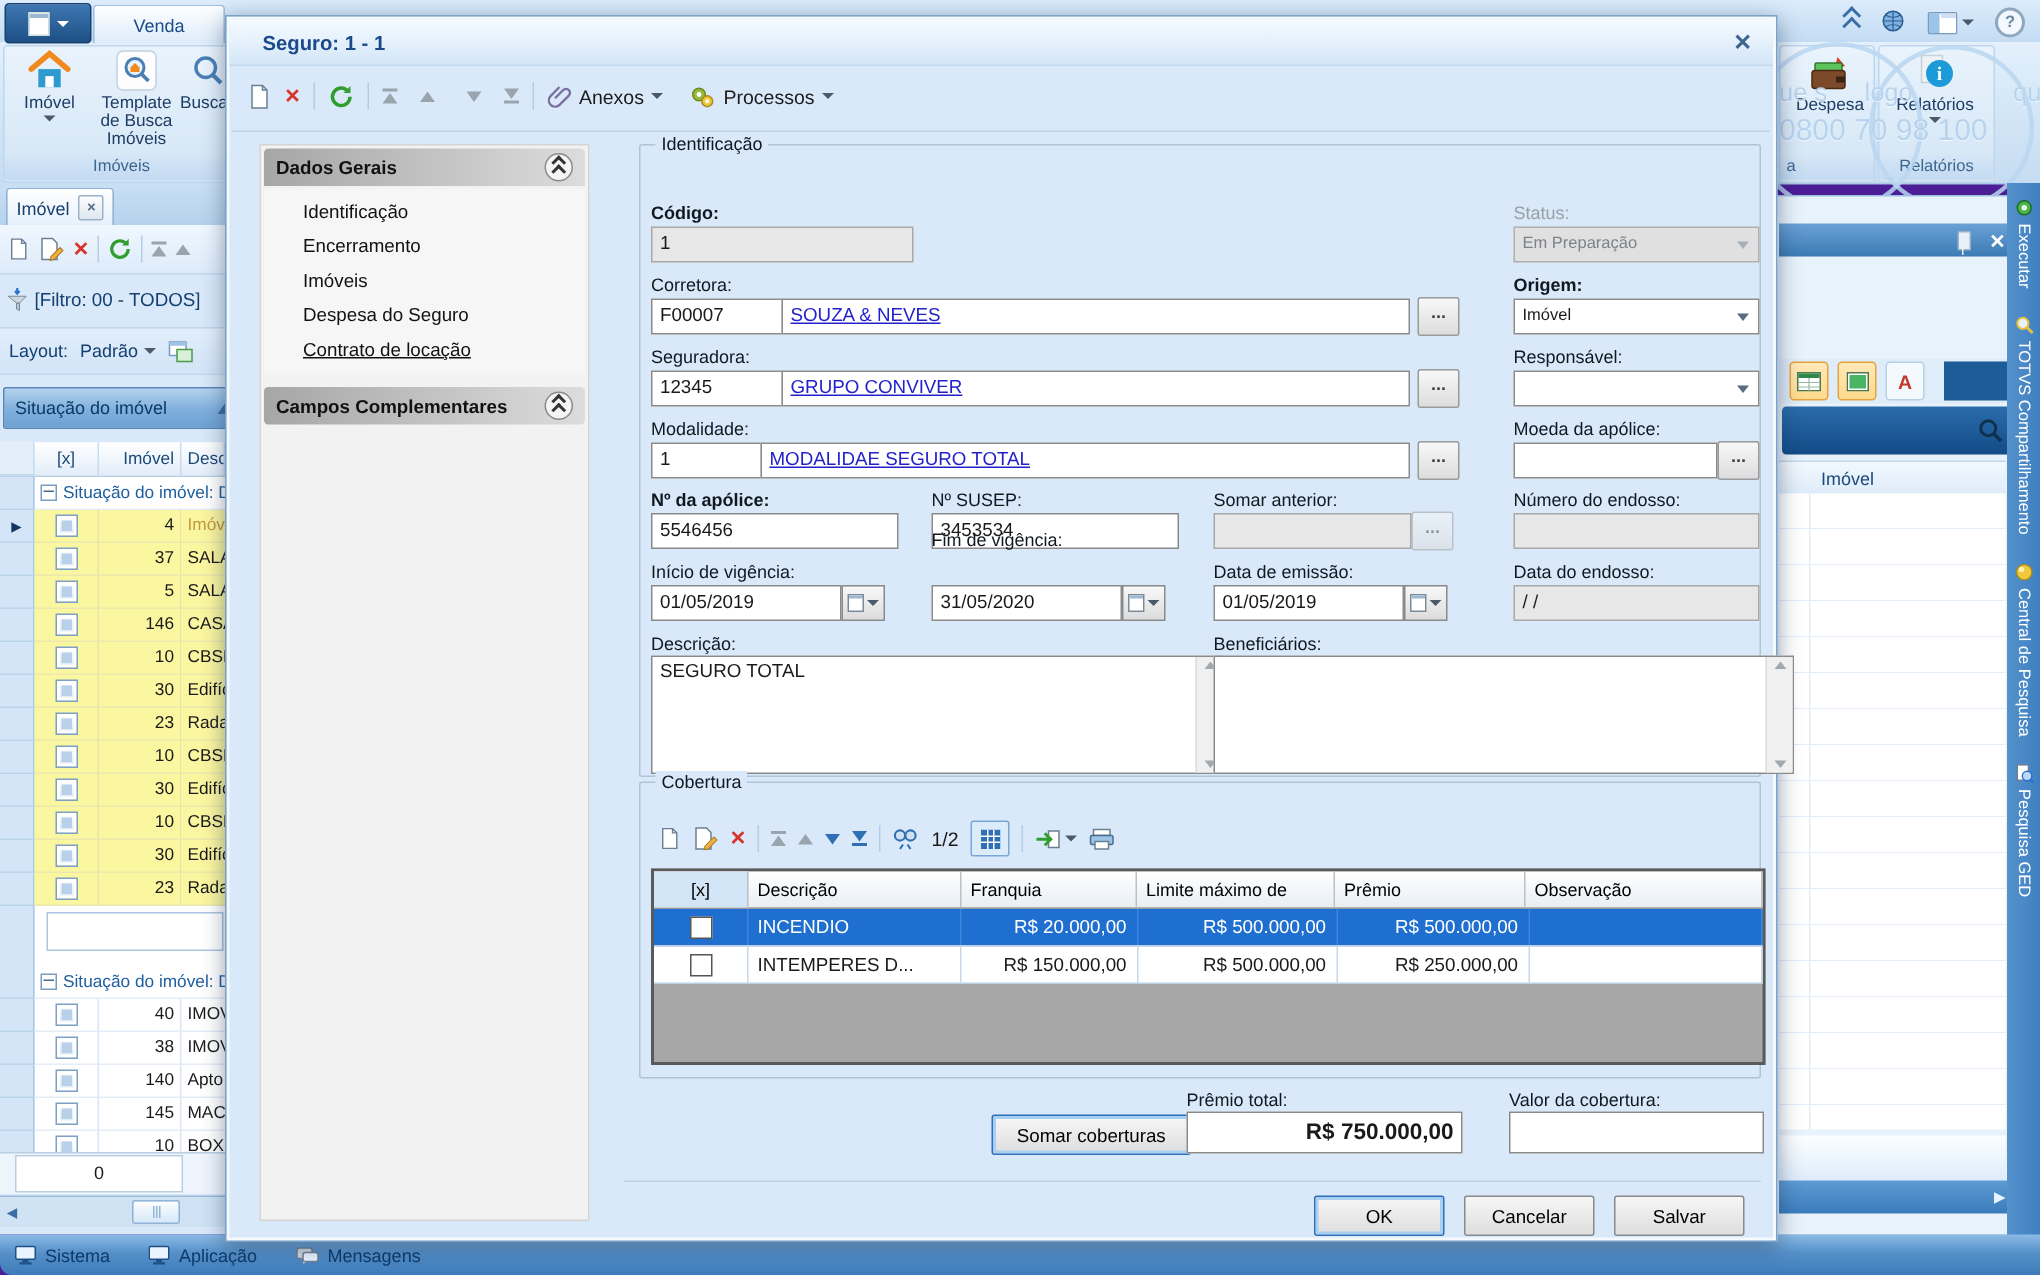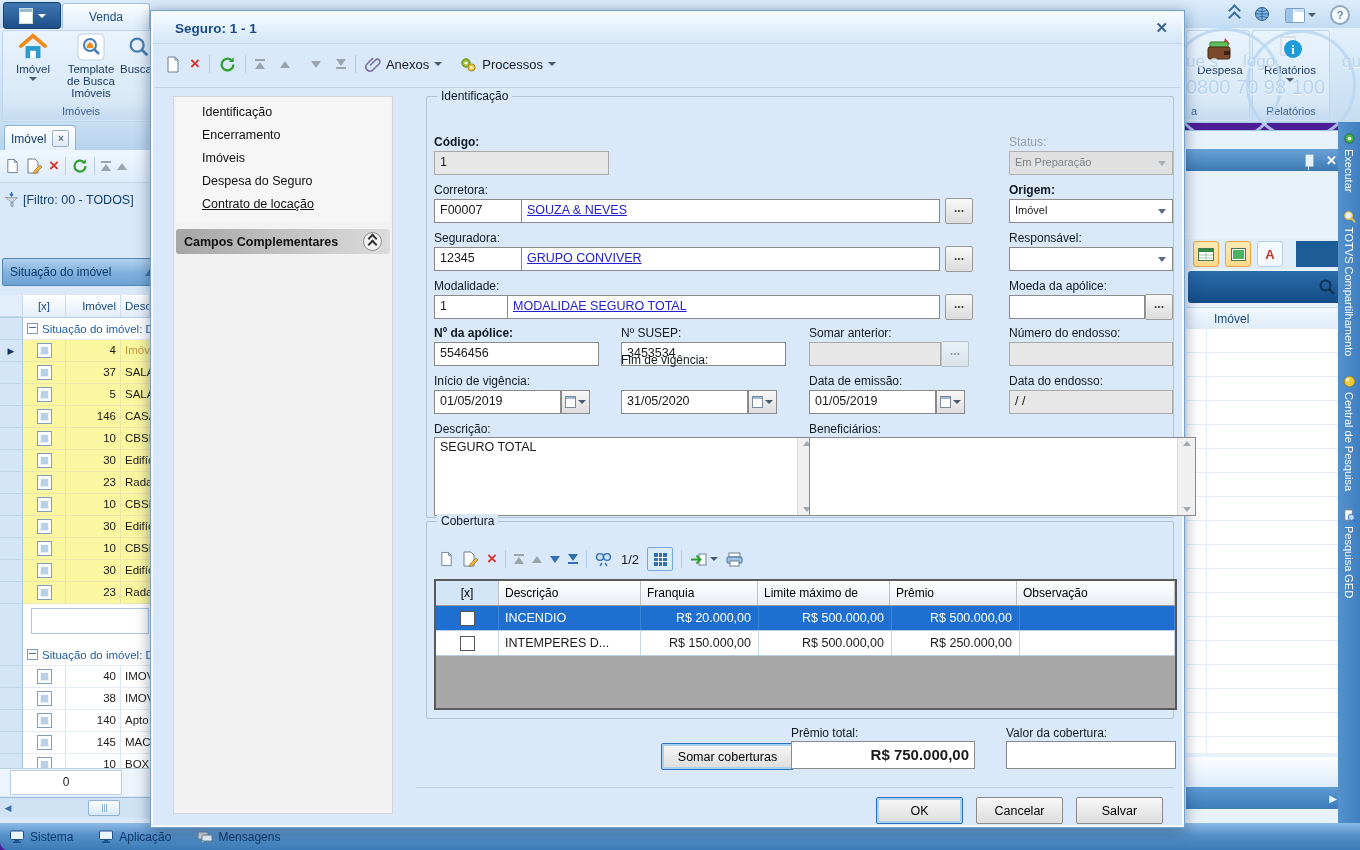--- a/index.html
+++ b/index.html
@@ -296,20 +296,32 @@
         </span>
       <span class="tri-u"></span>
     </div>
     <div class="filtrow">
       <svg width="15" height="17" viewBox="0 0 15 17">
           <path d="M7 10v4l2 1v-5z" fill="#b8c8d8" stroke="#708090" stroke-width=".6"></path>
           <path d="M1.5 5.5h12L9 10H7z" fill="#cfd8e0" stroke="#708090" stroke-width=".6"></path>
           <path d="M7.5 0v3M6 2l1.5 1.8L9 2" stroke="#2a6fd0" stroke-width="1.4" fill="none"></path>
         </svg>
       <span class="nowrap" style="width:126px;">[Filtro: 00 - TODOS]</span>
+    </div>
+    <div class="layrow">
+      <span>Layout:</span>
+      <span style="display:flex;align-items:center;gap:4px;">
+        <span>Padrão</span>
+        <span class="caret dk"></span>
+      </span>
+      <svg width="17" height="15" viewBox="0 0 17 15">
+          <rect x="1" y="1" width="11" height="9" fill="#fff" stroke="#7a9cc0"></rect>
+          <rect x="1" y="1" width="11" height="2.5" fill="#9cc4e8"></rect>
+          <rect x="6" y="6" width="10" height="8" fill="#d8f0d8" stroke="#4a9a4a"></rect>
+        </svg>
     </div>
     <div class="sitbtn">
       <span>Situação do imóvel</span>
       <span class="sortup"></span>
     </div>
 
     <div class="lgrid">
       <div class="lhead">
         <div class="c-sel" style="background:#e2eefa;"></div>
         <div style="width:42px;flex:0 0 42px;justify-content:center;">[x]</div>
@@ -633,20 +645,27 @@
             <circle cx="12.5" cy="11.5" r="3.6" fill="#f0c83a" stroke="#a88a1f"></circle>
             <circle cx="12.5" cy="11.5" r="1.3" fill="#fff"></circle>
           </svg>
         <span>Processos</span>
         <span class="caret dk"></span>
       </span>
     </div>
     <div class="hline" style="left:4px;right:4px;top:76px;"></div>
 
     <div class="dnav">
+      <div class="dnavhead">
+        <span>Dados Gerais</span>
+        <span class="chevcirc">
+            <i class="chv"></i>
+            <i class="chv"></i>
+          </span>
+      </div>
       <div class="dnavitems">
         <span>Identificação</span>
         <span>Encerramento</span>
         <span>Imóveis</span>
         <span>Despesa do Seguro</span>
         <span class="sel">Contrato de locação</span>
       </div>
       <div class="dnavhead" style="border-radius:3px;margin-top:8px;">
         <span>Campos Complementares</span>
         <span class="chevcirc">

